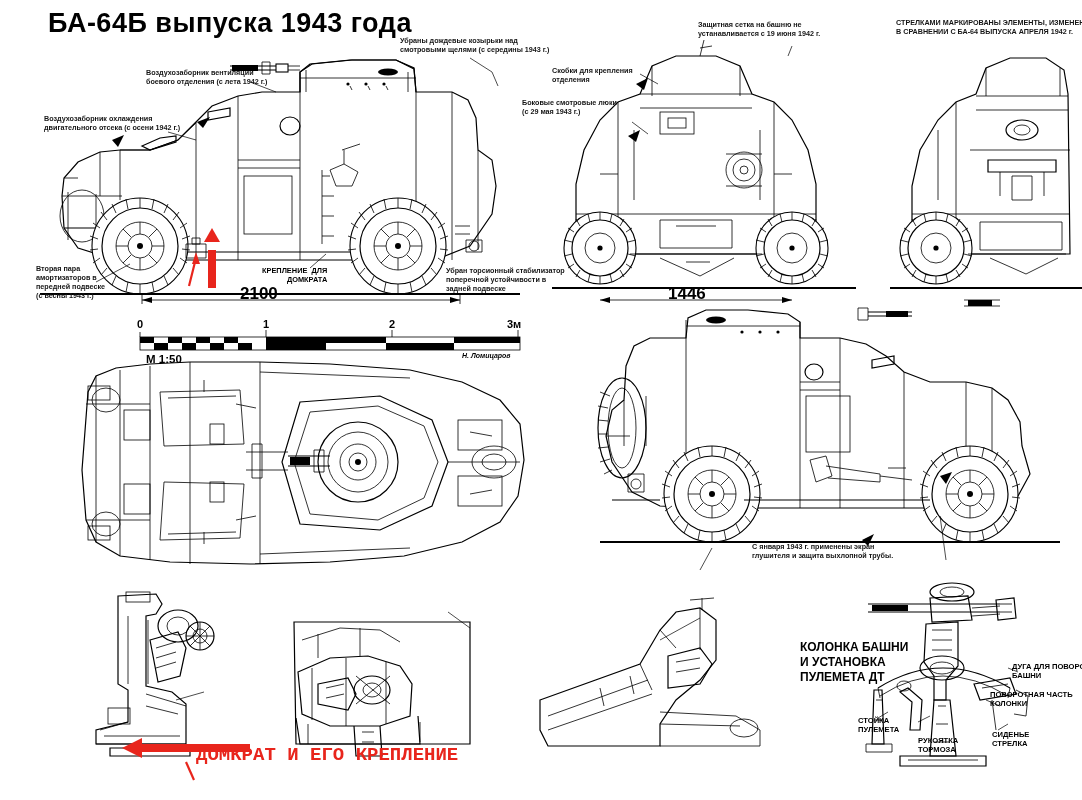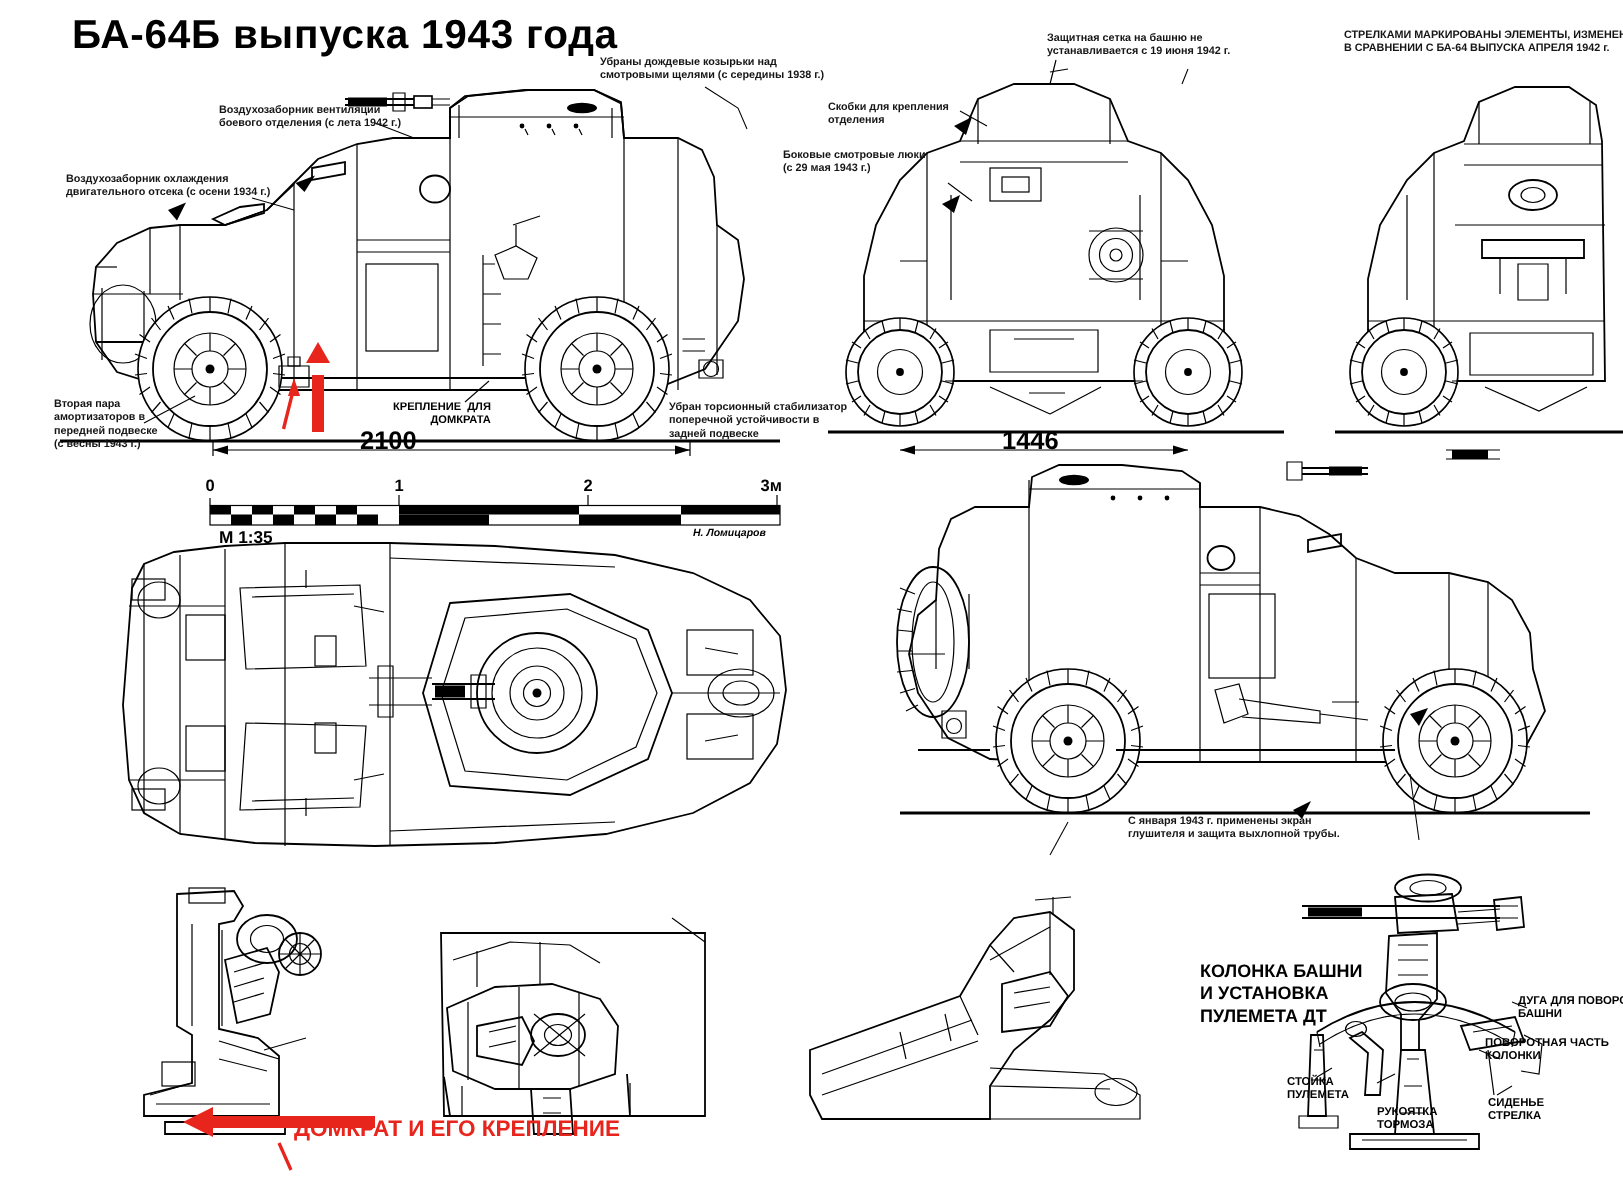--- a/index.html
+++ b/index.html
@@ -3,21 +3,21 @@
 <meta charset="utf-8">
 <style>
   html,body{margin:0;padding:0;background:#fff;}
   body{width:1082px;height:800px;overflow:hidden;font-family:"Liberation Sans",sans-serif;color:#000;}
   #sheet{position:relative;width:1082px;height:800px;background:#fff;}
 
   .t{position:absolute;white-space:pre;line-height:1.25;}
   .title{font-size:27px;font-weight:bold;letter-spacing:.5px;}
   .ann{font-size:7.2px;font-weight:bold;color:#151515;}
   .annu{font-size:7.4px;font-weight:bold;text-align:right;}
-  .capbig{font-size:15px;font-weight:bold;}
+  .capbig{font-size:19px;font-weight:bold;font-family:Liberation Mono, monospace;}
   .capmed{font-size:12px;font-weight:bold;}
   .capsm{font-size:7.6px;font-weight:bold;}
   .dim{font-size:17px;font-weight:bold;}
   .scnum{font-size:11px;font-weight:bold;}
   .scm{font-size:11.5px;font-weight:bold;}
   .sig{font-size:7px;font-style:italic;font-weight:bold;}
   .red{color:#e8251c;}
 
   svg{position:absolute;left:0;top:0;overflow:visible;}
   .ln{stroke:#000;fill:none;}
@@ -500,23 +500,23 @@
       <path d="M660,640 L700,618"></path>
       <path d="M448,612 L470,628"></path>
     </g>
 
     </g>
   </svg>
 
   <div class="t ann" style="left:146px;top:68px;">Воздухозаборник вентиляции
 боевого отделения (с лета 1942 г.)</div>
   <div class="t ann" style="left:44px;top:114px;">Воздухозаборник охлаждения
-двигательного отсека (с осени 1934 г.)</div>
+двигательного отсека (с осени 1942 г.)</div>
   <div class="t ann" style="left:400px;top:36px;">Убраны дождевые козырьки над
-смотровыми щелями (с середины 1938 г.)</div>
+смотровыми щелями (с середины 1943 г.)</div>
   <div class="t ann" style="left:36px;top:264px;">Вторая пара
 амортизаторов в
 передней подвеске
 (с весны 1943 г.)</div>
   <div class="t annu" style="left:262px;top:266px;">КРЕПЛЕНИЕ  ДЛЯ
 ДОМКРАТА</div>
   <div class="t ann" style="left:446px;top:266px;">Убран торсионный стабилизатор
 поперечной устойчивости в
 задней подвеске</div>
   <div class="t ann" style="left:698px;top:20px;">Защитная сетка на башню не
@@ -530,21 +530,21 @@
   <div class="t ann" style="left:752px;top:542px;">С января 1943 г. применены экран
 глушителя и защита выхлопной трубы.</div>
 
   <div class="t dim" style="left:240px;top:283px;">2100</div>
   <div class="t dim" style="left:668px;top:283px;">1446</div>
 
   <div class="t scnum" style="left:137px;top:318px;">0</div>
   <div class="t scnum" style="left:263px;top:318px;">1</div>
   <div class="t scnum" style="left:389px;top:318px;">2</div>
   <div class="t scnum" style="left:507px;top:318px;">3м</div>
-  <div class="t scm" style="left:146px;top:352px;">М 1:35</div>
+  <div class="t scm" style="left:146px;top:352px;">М 1:50</div>
   <div class="t sig" style="left:462px;top:352px;">Н. Ломицаров</div>
 
   <div class="t capbig red" style="left:196px;top:744px;">ДОМКРАТ И ЕГО КРЕПЛЕНИЕ</div>
   <div class="t capmed" style="left:800px;top:640px;">КОЛОНКА БАШНИ
 И УСТАНОВКА
 ПУЛЕМЕТА ДТ</div>
   <div class="t capsm" style="left:1012px;top:662px;">ДУГА ДЛЯ ПОВОРОТА
 БАШНИ</div>
   <div class="t capsm" style="left:990px;top:690px;">ПОВОРОТНАЯ ЧАСТЬ
 КОЛОНКИ</div>

